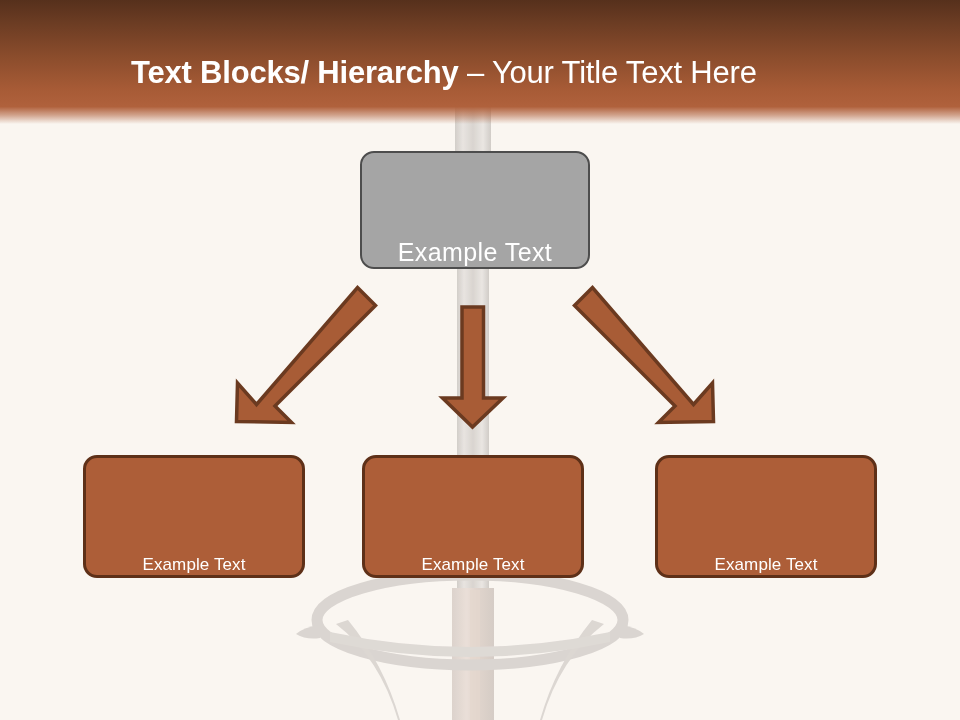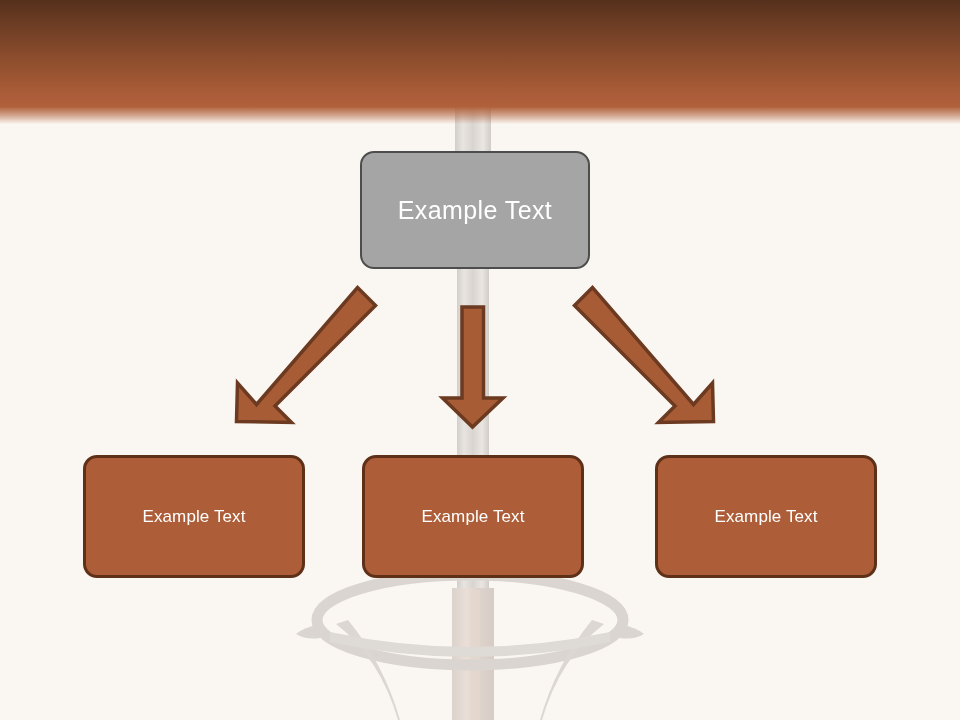--- a/index.html
+++ b/index.html
@@ -53,21 +53,21 @@
   }
   #title-strong { font-weight: 700; }
   #title-rest   { font-weight: 400; }
 
   
   .node {
     position: absolute;
     box-sizing: border-box;
     border-radius: 14px;
     display: flex;
-    align-items: center;
+    align-items: flex-end;
     justify-content: center;
     color: #ffffff;
   }
   #node-top {
     left: 360px;  top: 151px;
     width: 230px; height: 118px;
     background: #a5a5a5;
     border: 2px solid #4d4d4d;
     font-size: 25px;
     letter-spacing: 0.4px;
@@ -166,20 +166,21 @@
                L675.0 406.0
                L658.5 422.5
                L713.5 421.5
                L712.5 383.0
                L693.5 404.5
                Z" fill="#a85c36" stroke="#6b3a20" stroke-width="3.5" stroke-linejoin="miter"></path>
     </g>
   </svg>
 
   <div id="title-band"></div>
+  <div id="title-text"><span id="title-strong">Text Blocks/ Hierarchy </span><span id="title-rest">– Your Title Text Here</span></div>
 
   <div class="node" id="node-top">
     <span>Example  Text</span>
   </div>
 
   <div class="node node-child" id="node-left">
     <span>Example Text</span>
   </div>
 
   <div class="node node-child" id="node-middle">

